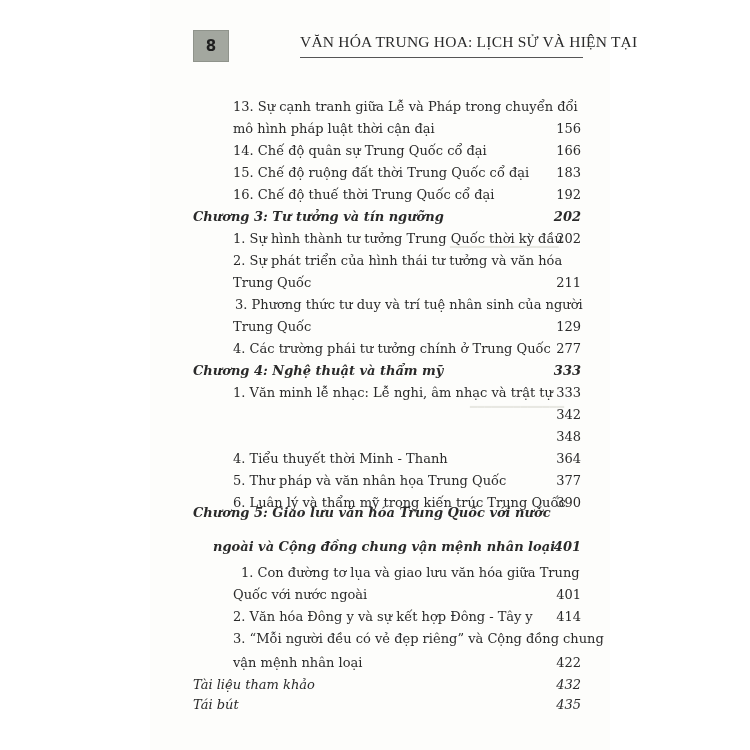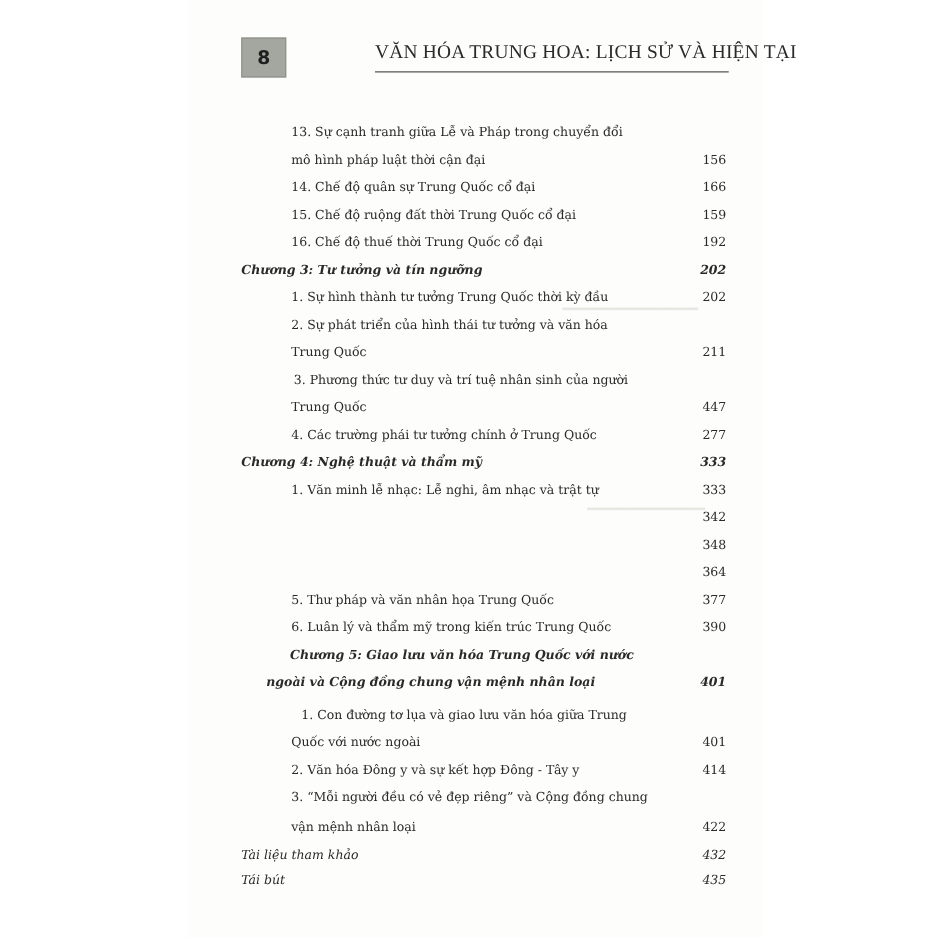--- a/index.html
+++ b/index.html
@@ -2,21 +2,21 @@
 <html><head>
 <meta charset="utf-8">
 <style>
   html, body { margin:0; padding:0; }
   body { width:750px; height:750px; background:#ffffff; position:relative; overflow:hidden; font-family:"DejaVu Serif", serif; color:#2a2a2a; }
   .page { position:absolute; left:150px; top:0; width:460px; height:750px; background:#fdfdfb; }
   .folio { position:absolute; left:193px; top:30px; width:34px; height:30px; background:#a3a79f; border:1px solid #8f938b; display:flex; align-items:center; justify-content:center; font-family:"DejaVu Sans", sans-serif; font-weight:bold; font-size:15px; color:#1f1f1f; }
   .running-head { position:absolute; left:300px; top:33px; width:283px; font-family:"Liberation Serif", serif; font-size:15.5px; letter-spacing:0.2px; color:#2a2a2a; white-space:nowrap; }
   .head-rule { position:absolute; left:300px; top:57px; width:283px; height:1px; background:#555; }
   .toc { position:absolute; left:193px; top:96px; width:390px; }
-  .row { position:absolute; left:0; width:390px; height:22px; font-size:10px; line-height:22px; white-space:nowrap; }
+  .row { position:absolute; left:0; width:390px; height:22px; font-size:13px; line-height:22px; white-space:nowrap; }
   .row .t { position:absolute; }
   .row .p { position:absolute; right:2px; text-align:right; }
   .ch { font-style:italic; font-weight:bold; }
   .back { font-style:italic; }
   .ghost { position:absolute; font-size:12px; color:#e8e8e2; white-space:nowrap; transform:scaleX(-1); }
 </style>
 </head>
 <body>
 
 <div class="page"></div>
@@ -37,21 +37,21 @@
     <div class="row" style="top: 22px;">
       <span class="t" style="left: 40px;">mô hình pháp luật thời cận đại</span>
       <span class="p">156</span>
     </div>
     <div class="row" style="top: 44px;">
       <span class="t" style="left: 40px;">14. Chế độ quân sự Trung Quốc cổ đại</span>
       <span class="p">166</span>
     </div>
     <div class="row" style="top: 66px;">
       <span class="t" style="left: 40px;">15. Chế độ ruộng đất thời Trung Quốc cổ đại</span>
-      <span class="p">159</span>
+      <span class="p">183</span>
     </div>
     <div class="row" style="top: 88px;">
       <span class="t" style="left: 40px;">16. Chế độ thuế thời Trung Quốc cổ đại</span>
       <span class="p">192</span>
     </div>
     <div class="row ch" style="top: 110px;">
       <span class="t" style="left: 0px;">Chương 3: Tư tưởng và tín ngưỡng</span>
       <span class="p">202</span>
     </div>
     <div class="row" style="top: 132px;">
@@ -63,52 +63,53 @@
     </div>
     <div class="row" style="top: 176px;">
       <span class="t" style="left: 40px;">Trung Quốc</span>
       <span class="p">211</span>
     </div>
     <div class="row" style="top: 198px;">
       <span class="t" style="left: 42px;">3. Phương thức tư duy và trí tuệ nhân sinh của người</span>
     </div>
     <div class="row" style="top: 220px;">
       <span class="t" style="left: 40px;">Trung Quốc</span>
-      <span class="p">447</span>
+      <span class="p">129</span>
     </div>
     <div class="row" style="top: 242px;">
       <span class="t" style="left: 40px;">4. Các trường phái tư tưởng chính ở Trung Quốc</span>
       <span class="p">277</span>
     </div>
     <div class="row ch" style="top: 264px;">
       <span class="t" style="left: 0px;">Chương 4:  Nghệ thuật và thẩm mỹ</span>
       <span class="p">333</span>
     </div>
     <div class="row" style="top: 286px;">
       <span class="t" style="left: 40px;">1. Văn minh lễ nhạc: Lễ nghi, âm nhạc và trật tự</span>
       <span class="p">333</span>
     </div>
     <div class="row" style="top: 308px;">
       <span class="p">342</span>
     </div>
     <div class="row" style="top: 330px;">
       <span class="p">348</span>
     </div>
     <div class="row" style="top: 352px;">
+      <span class="t" style="left: 40px;">4. Tiểu thuyết thời Minh - Thanh</span>
       <span class="p">364</span>
     </div>
     <div class="row" style="top: 374px;">
       <span class="t" style="left: 40px;">5. Thư pháp và văn nhân họa Trung Quốc</span>
       <span class="p">377</span>
     </div>
     <div class="row" style="top: 396px;">
       <span class="t" style="left: 40px;">6. Luân lý và thẩm mỹ  trong kiến trúc Trung Quốc</span>
       <span class="p">390</span>
     </div>
-    <div class="row ch" style="top: 418px; margin-left: 39px;">
+    <div class="row ch" style="top: 406px;">
       <span class="t" style="left: 0px;">Chương 5: Giao lưu văn hóa Trung Quốc với nước</span>
     </div>
     <div class="row ch" style="top: 440px;">
       <span class="t" style="left: 20px;">ngoài và Cộng đồng  chung vận mệnh nhân loại</span>
       <span class="p">401</span>
     </div>
     <div class="row" style="top: 466px;">
       <span class="t" style="left: 48px;">1. Con đường tơ lụa và giao lưu văn hóa  giữa Trung</span>
     </div>
     <div class="row" style="top: 488px;">

